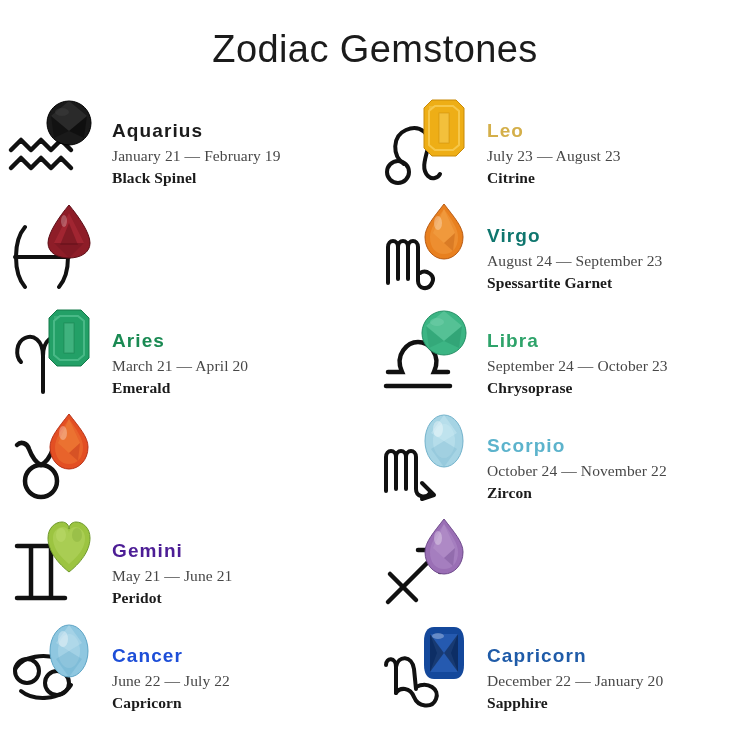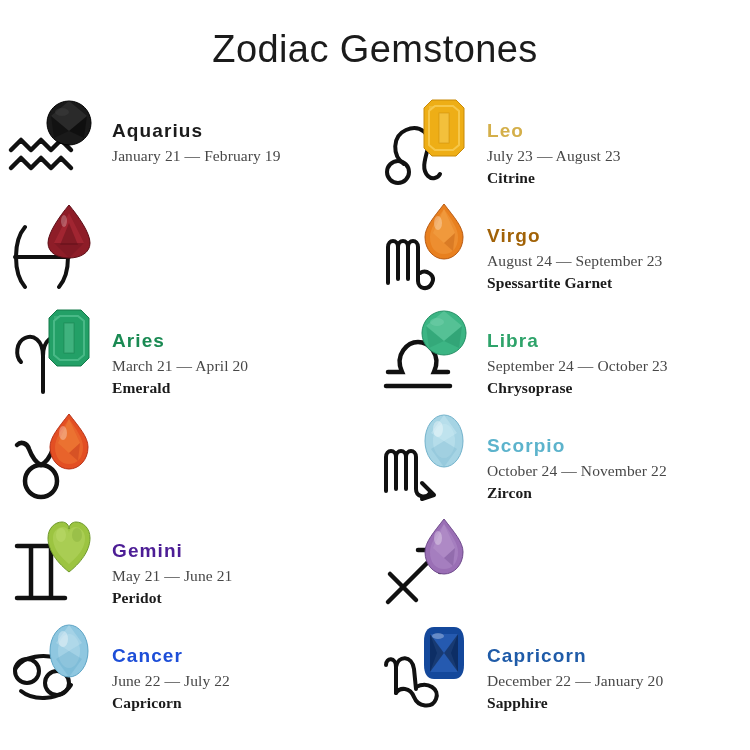--- a/index.html
+++ b/index.html
@@ -139,20 +139,21 @@
       <path d="M23,3 L41,18 L23,33 L5,18 Z" fill="#3d3d3d" opacity="0.45"></path>
       <path d="M23,33 L41,18 L38,40 Z" fill="#000000" opacity="0.4"></path>
       <path d="M23,33 L5,18 L8,40 Z" fill="#000000" opacity="0.3"></path>
       <ellipse cx="16" cy="14" rx="7" ry="4" fill="#3d3d3d" opacity="0.5"></ellipse>
     </svg>
           </div>
         </div>
         <div class="info">
           <div class="sign-name" style="color: rgb(27, 27, 27);">Aquarius</div>
           <div class="date-range">January 21 — February 19</div>
+          <div class="stone-name">Black Spinel</div>
         </div>
       </div>
       <div class="entry">
         <div class="symbol-wrap">
           <div class="glyph">
             <svg viewBox="0 0 72 72">
     <circle cx="16" cy="56" r="11" fill="none" stroke="#111" stroke-width="4"></circle>
     <path d="M22,48 C10,40 10,20 24,14 C38,8 50,18 46,32
              C42,46 40,54 46,60 C50,64 56,62 58,58" fill="none" stroke="#111" stroke-width="4" stroke-linecap="round"></path>
             </svg>
@@ -215,21 +216,21 @@
                C13,56 4,47 4,34 C4,24 13,14 23,1 Z" fill="none" stroke="#b85a12" stroke-width="1"></path>
       <path d="M23,6 C31,17 37,26 37,34 C37,45 31,51 23,51
                C15,51 9,45 9,34 C9,26 15,17 23,6 Z" fill="#f5a951" opacity="0.35"></path>
       <path d="M23,6 L34,30 L23,40 L12,30 Z" fill="#f5a951" opacity="0.4"></path>
       <path d="M23,40 L34,30 L32,48 Z" fill="#b85a12" opacity="0.35"></path>
       <ellipse cx="17" cy="20" rx="4" ry="7" fill="#ffffff" opacity="0.3"></ellipse>
     </svg>
           </div>
         </div>
         <div class="info">
-          <div class="sign-name" style="color: #a16207;">Virgo</div>
+          <div class="sign-name" style="color: #0f766e;">Virgo</div>
           <div class="date-range">August 24 — September 23</div>
           <div class="stone-name">Spessartite Garnet</div>
         </div>
       </div>
       <div class="entry">
         <div class="symbol-wrap">
           <div class="glyph">
             <svg viewBox="0 0 72 72">
     <path d="M36,66 L36,26" fill="none" stroke="#111" stroke-width="4" stroke-linecap="round"></path>
     <path d="M36,30 C36,14 26,8 18,12 C9,16 8,30 14,36" fill="none" stroke="#111" stroke-width="4" stroke-linecap="round"></path>

